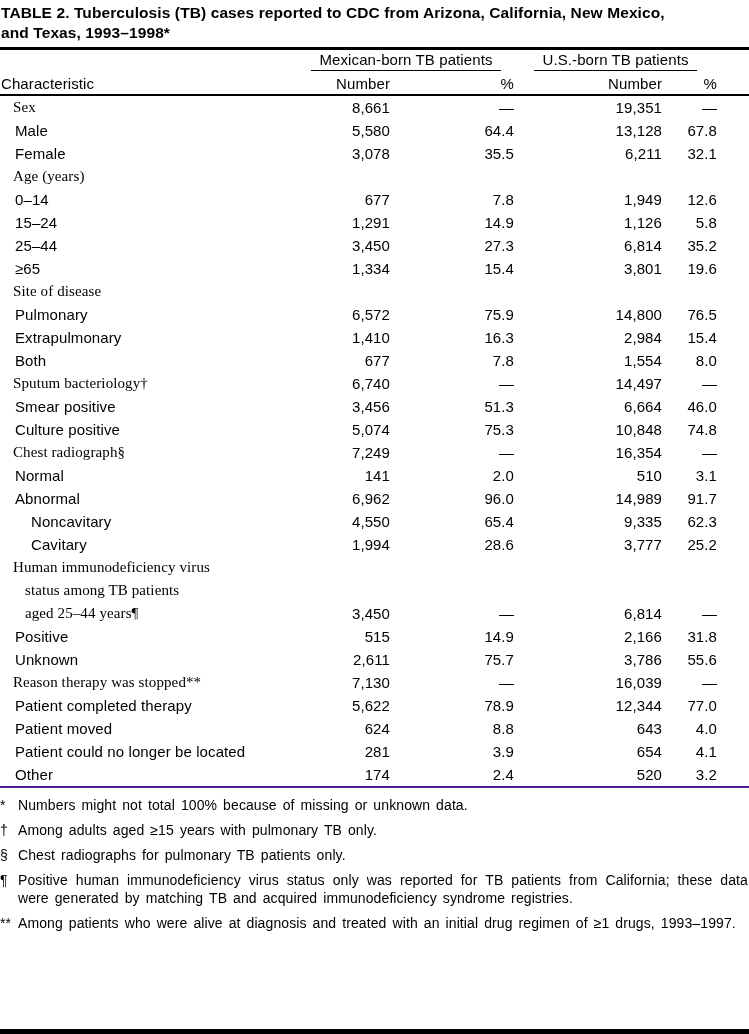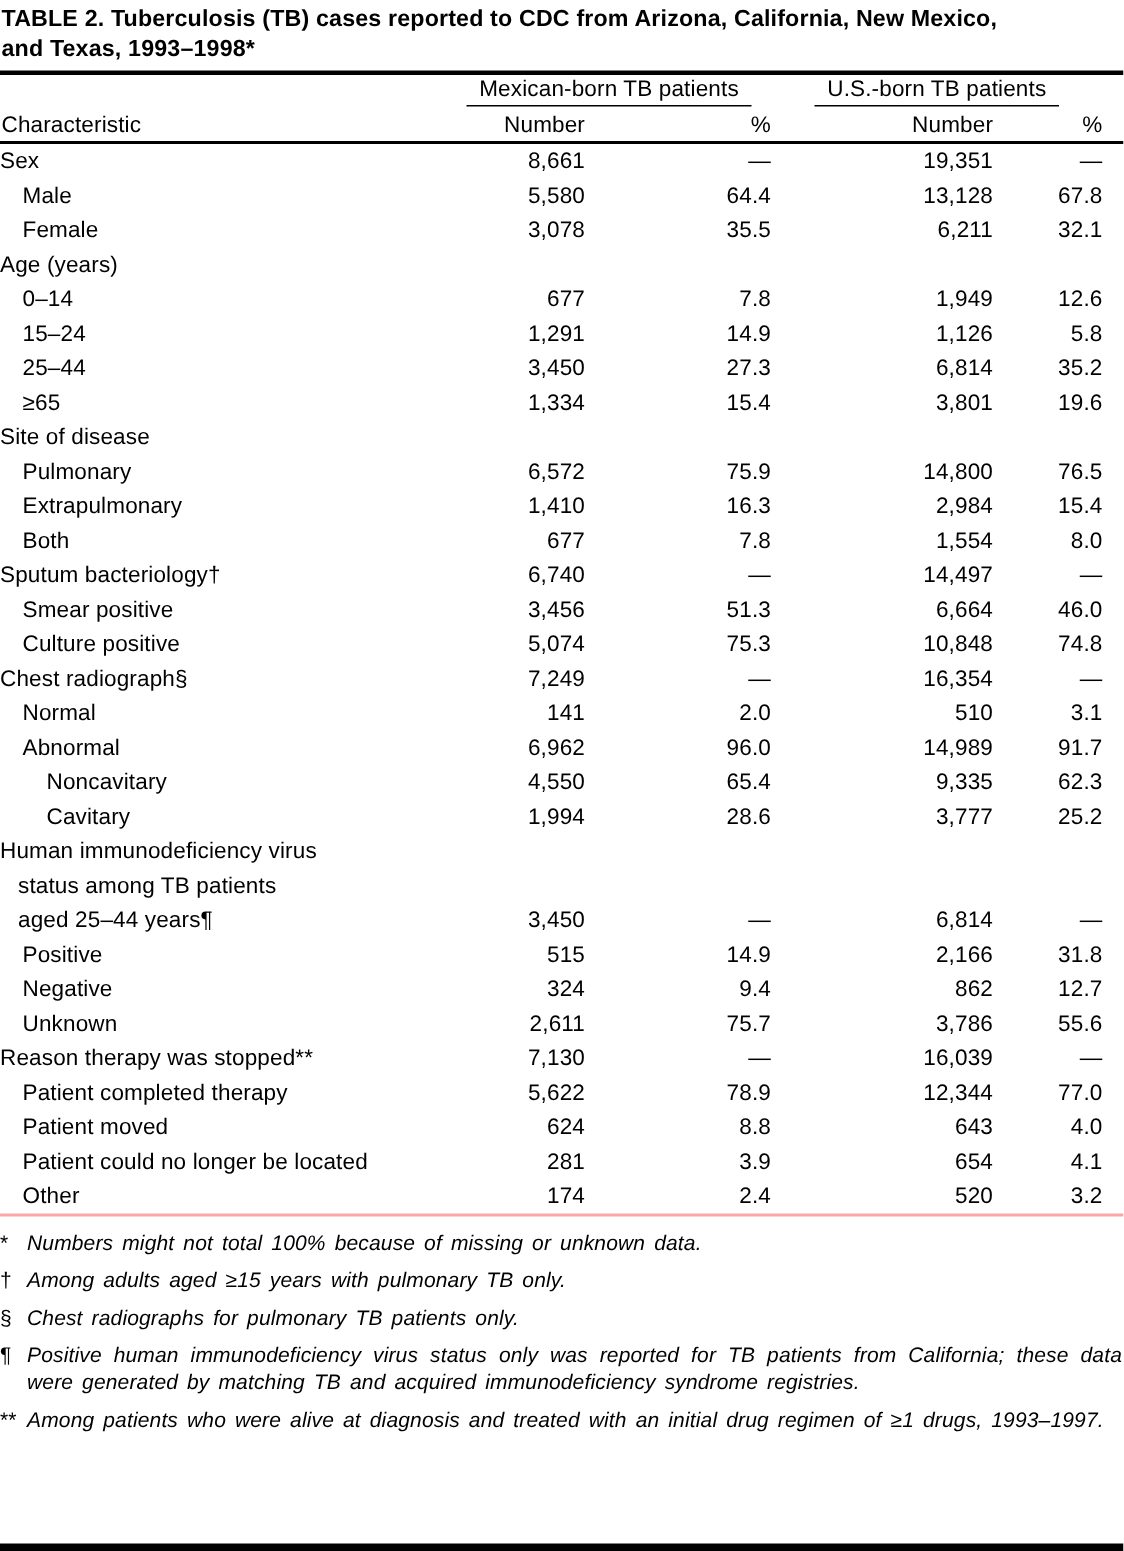--- a/index.html
+++ b/index.html
@@ -13,40 +13,40 @@
 
   
   .title { font-weight:bold; font-size:15.5px; line-height:20px; padding:3px 0 2px 1px; letter-spacing:0.1px; white-space:nowrap; }
   .title-rule { height:3px; background:#000; margin-top:2px; }
 
   
   table { width:749px; border-collapse:collapse; table-layout:fixed; font-size:15px; letter-spacing:0.1px; }
   th { font-weight:normal; }
   td, th { vertical-align:bottom; padding:0; }
   .num { text-align:right; white-space:nowrap; }
-  td:last-child, th:last-child { padding-right:14px; }
+  td:last-child, th:last-child { padding-right:32px; }
 
   .grp-row th { height:20px; text-align:center; }
   .grp { display:inline-block; border-bottom:1.5px solid #000; padding:0 8px 1px 8px; line-height:19px; white-space:nowrap; }
   .hdr-row th { height:24px; border-bottom:2px solid #000; padding-bottom:2px; }
   .hdr-row .label-h { text-align:left; padding-left:1px; }
 
   tbody td { height:23px; line-height:23px; white-space:nowrap; }
-  tbody tr:last-child td { border-bottom:2px solid #fca5a5; }
-  td.label.i0 { padding-left:0; }
+  tbody tr:last-child td { border-bottom:2px solid #4c1d95; }
+  td.label.i0 { padding-left:13px;font-family:Liberation Serif, serif; }
   td.label.i1 { padding-left:15px; }
   td.label.i2 { padding-left:31px; }
   td.label .cont { padding-left:12px; }
   td.label div { line-height:23px; }
 
   
   .footnotes { margin-top:8px; font-size:14px; line-height:18px; letter-spacing:0.1px; }
   .footnote { display:flex; margin-bottom:7px; }
   .marker { flex:0 0 18px; width:18px; }
-  .fn-text { flex:1; text-align:justify; word-spacing:2px; padding-right:1px;font-style:italic; }
+  .fn-text { flex:1; text-align:justify; word-spacing:2px; padding-right:1px; }
 
   .bottom-rule { position:absolute; left:0; bottom:0; width:749px; height:5px; background:#000; }
 </style>
 </head>
 <body>
 
 <div class="page">
 
   <div class="title">
     <div>TABLE 2. Tuberculosis (TB) cases reported to CDC from Arizona, California, New Mexico,</div>
@@ -233,27 +233,20 @@
           <td class="num">—</td>
         </tr>
         <tr>
           <td class="label i1">Positive</td>
           <td class="num">515</td>
           <td class="num">14.9</td>
           <td class="num">2,166</td>
           <td class="num">31.8</td>
         </tr>
         <tr>
-          <td class="label i1">Negative</td>
-          <td class="num">324</td>
-          <td class="num">9.4</td>
-          <td class="num">862</td>
-          <td class="num">12.7</td>
-        </tr>
-        <tr>
           <td class="label i1">Unknown</td>
           <td class="num">2,611</td>
           <td class="num">75.7</td>
           <td class="num">3,786</td>
           <td class="num">55.6</td>
         </tr>
         <tr>
           <td class="label i0">Reason therapy was stopped**</td>
           <td class="num">7,130</td>
           <td class="num">—</td>

